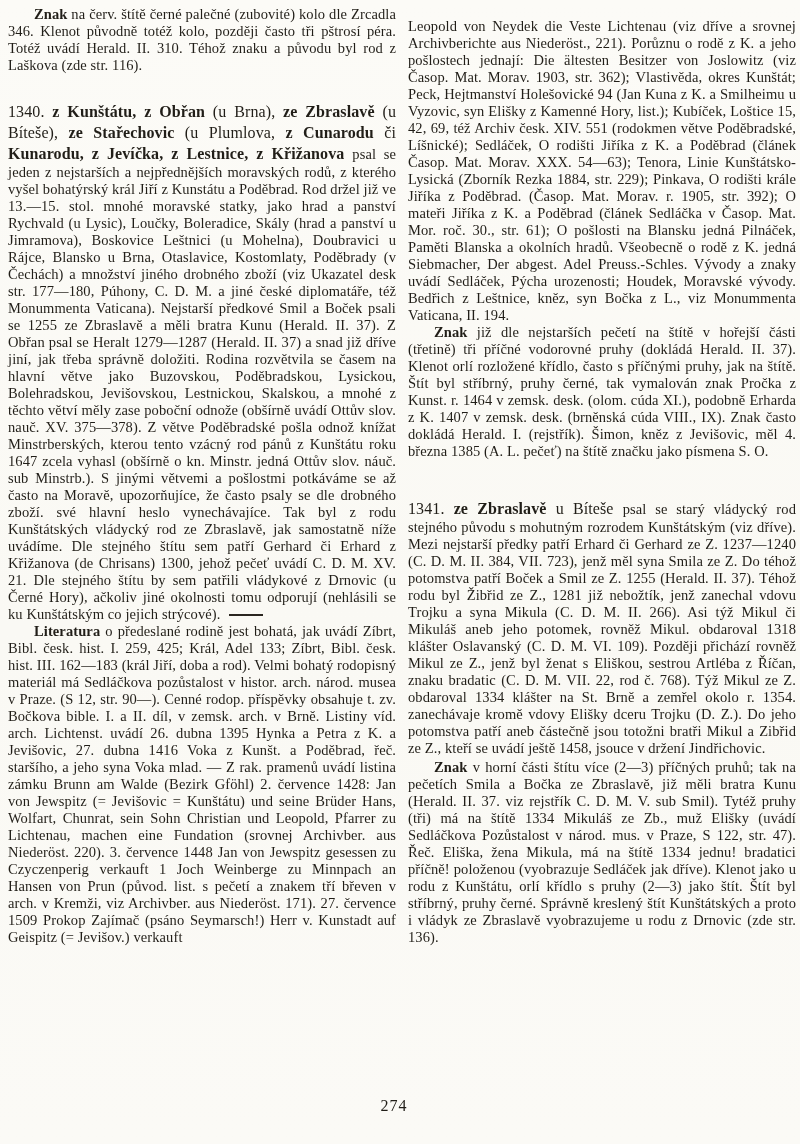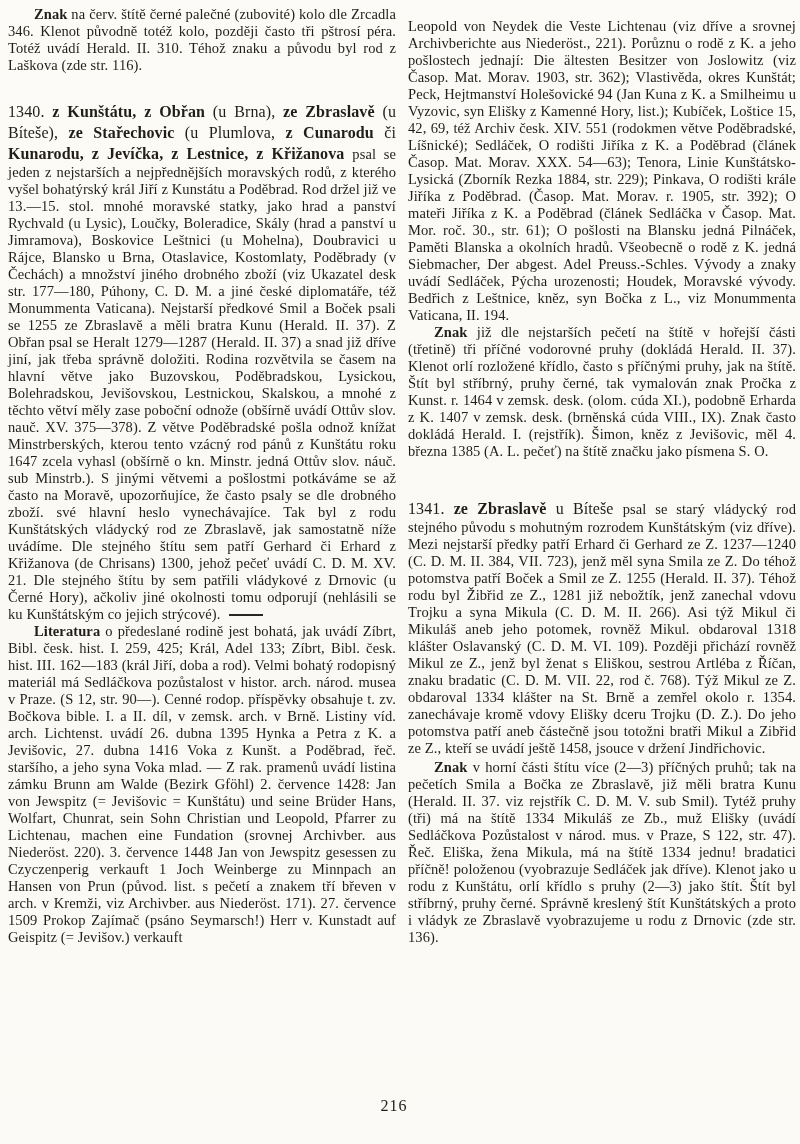--- a/index.html
+++ b/index.html
@@ -73,13 +73,13 @@
   <p><span>Leopold von Neydek die Veste Lichtenau (viz dříve a srovnej Archivberichte aus Niederöst., 221). Porůznu o rodě z K. a jeho pošlostech jednají: Die ältesten Besitzer von Joslowitz (viz Časop. Mat. Morav. 1903, str. 362); Vlastivěda, okres Kunštát; Peck, Hejtmanství Holešovické 94 (Jan Kuna z K. a Smilheimu u Vyzovic, syn Elišky z Kamenné Hory, list.); Kubíček, Loštice 15, 42, 69, též Archiv česk. XIV. 551 (rodokmen větve Poděbradské, Líšnické); Sedláček, O rodišti Jiříka z K. a Poděbrad (článek Časop. Mat. Morav. XXX. 54—63); Tenora, Linie Kunštátsko-Lysická (Zborník Rezka 1884, str. 229); Pinkava, O rodišti krále Jiříka z Poděbrad. (Časop. Mat. Morav. r. 1905, str. 392); O mateři Jiříka z K. a Poděbrad (článek Sedláčka v Časop. Mat. Mor. roč. 30., str. 61); O pošlosti na Blansku jedná Pilnáček, Paměti Blanska a okolních hradů. Všeobecně o rodě z K. jedná Siebmacher, Der abgest. Adel Preuss.-Schles. Vývody a znaky uvádí Sedláček, Pýcha urozenosti; Houdek, Moravské vývody. Bedřich z Leštnice, kněz, syn Bočka z L., viz Monummenta Vaticana, II. 194.</span></p>
 
   <p class="indented para-znak-kunstat"><span class="lead">Znak</span><span> již dle nejstarších pečetí na štítě v hořejší části (třetině) tři příčné vodorovné pruhy (dokládá Herald. II. 37). Klenot orlí rozložené křídlo, často s příčnými pruhy, jak na štítě. Štít byl stříbrný, pruhy černé, tak vymalován znak Pročka z Kunst. r. 1464 v zemsk. desk. (olom. cúda XI.), podobně Erharda z K. 1407 v zemsk. desk. (brněnská cúda VIII., IX). Znak často dokládá Herald. I. (rejstřík). Šimon, kněz z Jevišovic, měl 4. března 1385 (A. L. pečeť) na štítě značku jako písmena S. O.</span></p>
 
   <p class="entry-1341"><span><span class="seg-num">1341. </span><span class="seg-h">ze Zbraslavě </span><span class="seg-hs">u Bíteše </span><span class="seg-n">psal se starý vládycký rod stejného původu s mohutným rozrodem Kunštátským (viz dříve). Mezi nejstarší předky patří Erhard či Gerhard ze Z. 1237—1240 (C. D. M. II. 384, VII. 723), jenž měl syna Smila ze Z. Do téhož potomstva patří Boček a Smil ze Z. 1255 (Herald. II. 37). Téhož rodu byl Žibřid ze Z., 1281 již nebožtík, jenž zanechal vdovu Trojku a syna Mikula (C. D. M. II. 266). Asi týž Mikul či Mikuláš aneb jeho potomek, rovněž Mikul. obdaroval 1318 klášter Oslavanský (C. D. M. VI. 109). Později přichází rovněž Mikul ze Z., jenž byl ženat s Eliškou, sestrou Artléba z Říčan, znaku bradatic (C. D. M. VII. 22, rod č. 768). Týž Mikul ze Z. obdaroval 1334 klášter na St. Brně a zemřel okolo r. 1354. zanechávaje kromě vdovy Elišky dceru Trojku (D. Z.). Do jeho potomstva patří aneb částečně jsou totožni bratři Mikul a Zibřid ze Z., kteří se uvádí ještě 1458, jsouce v držení Jindřichovic.</span></span></p>
 
   <p class="indented para-znak-zbraslav"><span class="lead">Znak</span><span> v horní části štítu více (2—3) příčných pruhů; tak na pečetích Smila a Bočka ze Zbraslavě, již měli bratra Kunu (Herald. II. 37. viz rejstřík C. D. M. V. sub Smil). Tytéž pruhy (tři) má na štítě 1334 Mikuláš ze Zb., muž Elišky (uvádí Sedláčkova Pozůstalost v národ. mus. v Praze, S 122, str. 47). Řeč. Eliška, žena Mikula, má na štítě 1334 jednu! bradatici příčně! položenou (vyobrazuje Sedláček jak dříve). Klenot jako u rodu z Kunštátu, orlí křídlo s pruhy (2—3) jako štít. Štít byl stříbrný, pruhy černé. Správně kreslený štít Kunštátských a proto i vládyk ze Zbraslavě vyobrazujeme u rodu z Drnovic (zde str. 136).</span></p>
 
 </div>
 
-<div class="page-number">216</div>
+<div class="page-number">274</div>
 
 </body></html>

